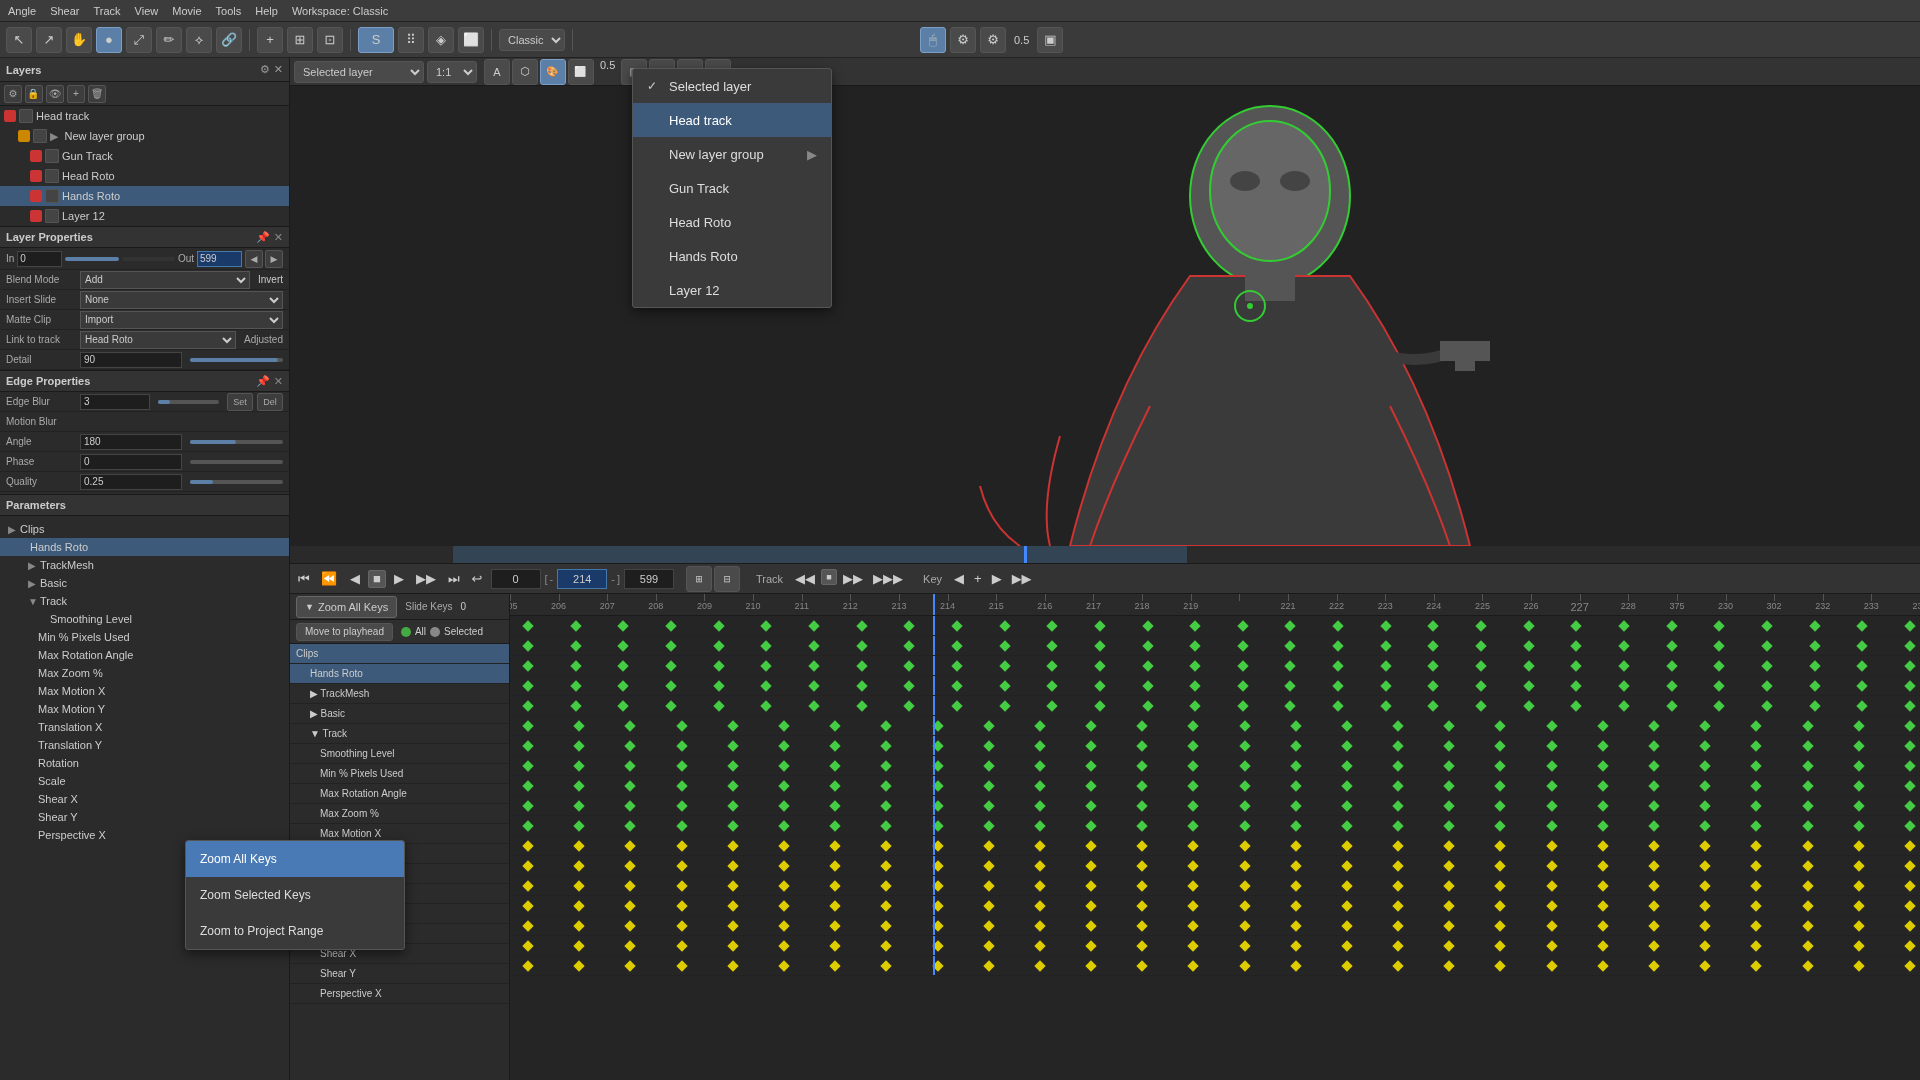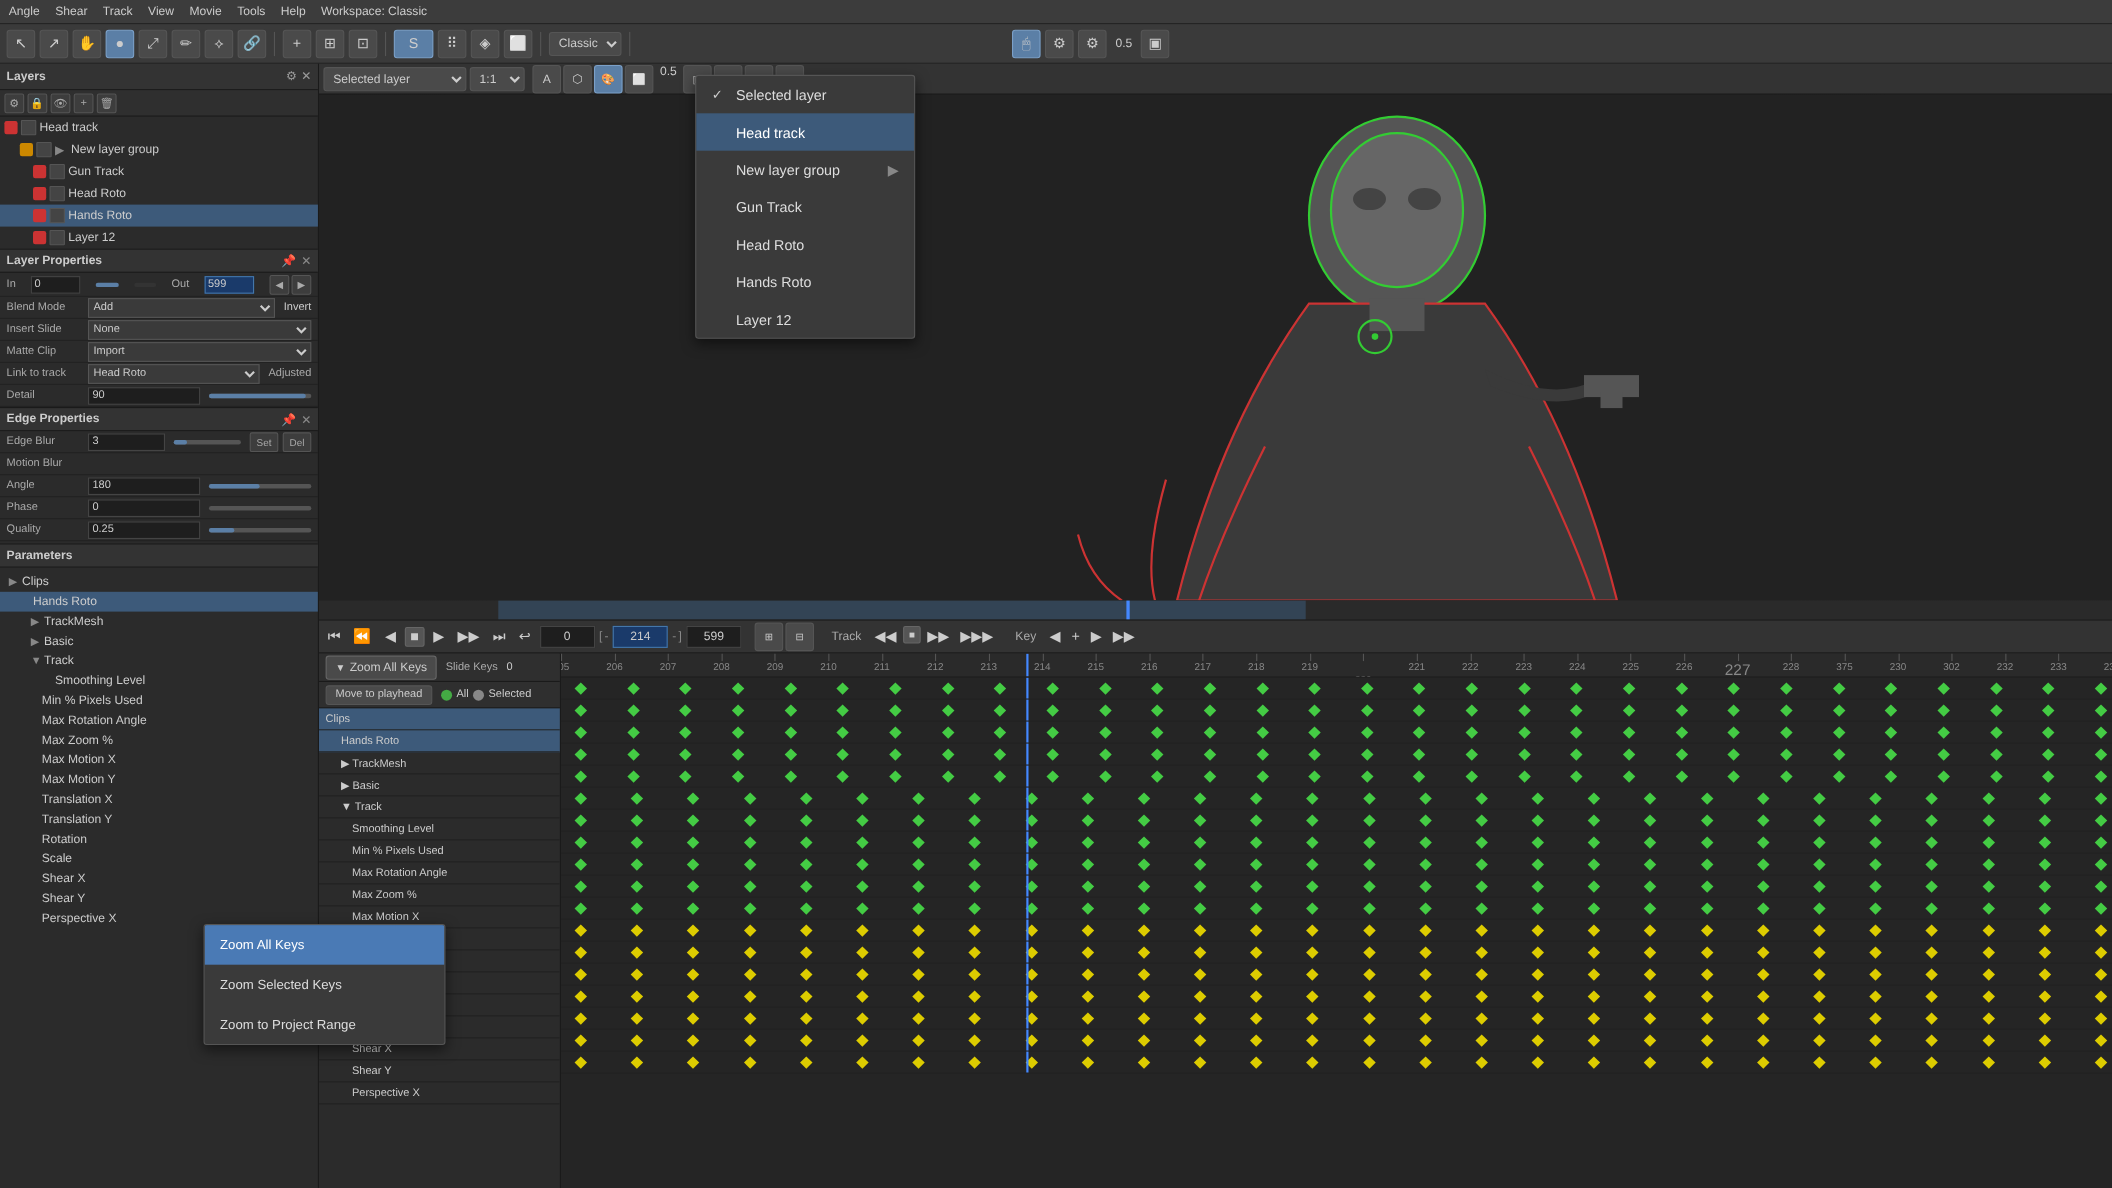--- a/index.html
+++ b/index.html
@@ -178,21 +178,21 @@
       font-size: 10px;
       height: 18px;
       flex: 1;
     }
 
     .in-out-row {
       display: flex;
       align-items: center;
       height: 22px;
       padding: 0 6px;
-      gap: 14px;
+      gap: 3px;
       border-bottom: 1px solid #222;
     }
     .in-label { color: #aaa; font-size: 10px; }
     .in-input {
       background: #1e1e1e;
       border: 1px solid #444;
       color: #ccc;
       font-size: 10px;
       height: 16px;
       width: 45px;
@@ -952,21 +952,21 @@
               <span style="position: absolute; left: 58.6207%; top: 8px; font-size: 9px; color: rgb(136, 136, 136); transform: translateX(-50%); white-space: nowrap;">222</span>
               <div style="position: absolute; left: 62.069%; top: 0px; width: 1px; height: 8px; background: rgb(85, 85, 85);"></div>
               <span style="position: absolute; left: 62.069%; top: 8px; font-size: 9px; color: rgb(136, 136, 136); transform: translateX(-50%); white-space: nowrap;">223</span>
               <div style="position: absolute; left: 65.5172%; top: 0px; width: 1px; height: 8px; background: rgb(85, 85, 85);"></div>
               <span style="position: absolute; left: 65.5172%; top: 8px; font-size: 9px; color: rgb(136, 136, 136); transform: translateX(-50%); white-space: nowrap;">224</span>
               <div style="position: absolute; left: 68.9655%; top: 0px; width: 1px; height: 8px; background: rgb(85, 85, 85);"></div>
               <span style="position: absolute; left: 68.9655%; top: 8px; font-size: 9px; color: rgb(136, 136, 136); transform: translateX(-50%); white-space: nowrap;">225</span>
               <div style="position: absolute; left: 72.4138%; top: 0px; width: 1px; height: 8px; background: rgb(85, 85, 85);"></div>
               <span style="position: absolute; left: 72.4138%; top: 8px; font-size: 9px; color: rgb(136, 136, 136); transform: translateX(-50%); white-space: nowrap;">226</span>
               <div style="position: absolute; left: 75.8621%; top: 0px; width: 1px; height: 8px; background: rgb(85, 85, 85);"></div>
-              <span style="position: absolute; left: 75.8621%; top: 8px; font-size: 14px; color: rgb(136, 136, 136); transform: translateX(-50%); white-space: nowrap;">227</span>
+              <span style="position: absolute; left: 75.8621%; top: 8px; font-size: 11px; color: rgb(136, 136, 136); transform: translateX(-50%); white-space: nowrap;">227</span>
               <div style="position: absolute; left: 79.3103%; top: 0px; width: 1px; height: 8px; background: rgb(85, 85, 85);"></div>
               <span style="position: absolute; left: 79.3103%; top: 8px; font-size: 9px; color: rgb(136, 136, 136); transform: translateX(-50%); white-space: nowrap;">228</span>
               <div style="position: absolute; left: 82.7586%; top: 0px; width: 1px; height: 8px; background: rgb(85, 85, 85);"></div>
               <span style="position: absolute; left: 82.7586%; top: 8px; font-size: 9px; color: rgb(136, 136, 136); transform: translateX(-50%); white-space: nowrap;">375</span>
               <div style="position: absolute; left: 86.2069%; top: 0px; width: 1px; height: 8px; background: rgb(85, 85, 85);"></div>
               <span style="position: absolute; left: 86.2069%; top: 8px; font-size: 9px; color: rgb(136, 136, 136); transform: translateX(-50%); white-space: nowrap;">230</span>
               <div style="position: absolute; left: 89.6552%; top: 0px; width: 1px; height: 8px; background: rgb(85, 85, 85);"></div>
               <span style="position: absolute; left: 89.6552%; top: 8px; font-size: 9px; color: rgb(136, 136, 136); transform: translateX(-50%); white-space: nowrap;">302</span>
               <div style="position: absolute; left: 93.1034%; top: 0px; width: 1px; height: 8px; background: rgb(85, 85, 85);"></div>
               <span style="position: absolute; left: 93.1034%; top: 8px; font-size: 9px; color: rgb(136, 136, 136); transform: translateX(-50%); white-space: nowrap;">232</span>

